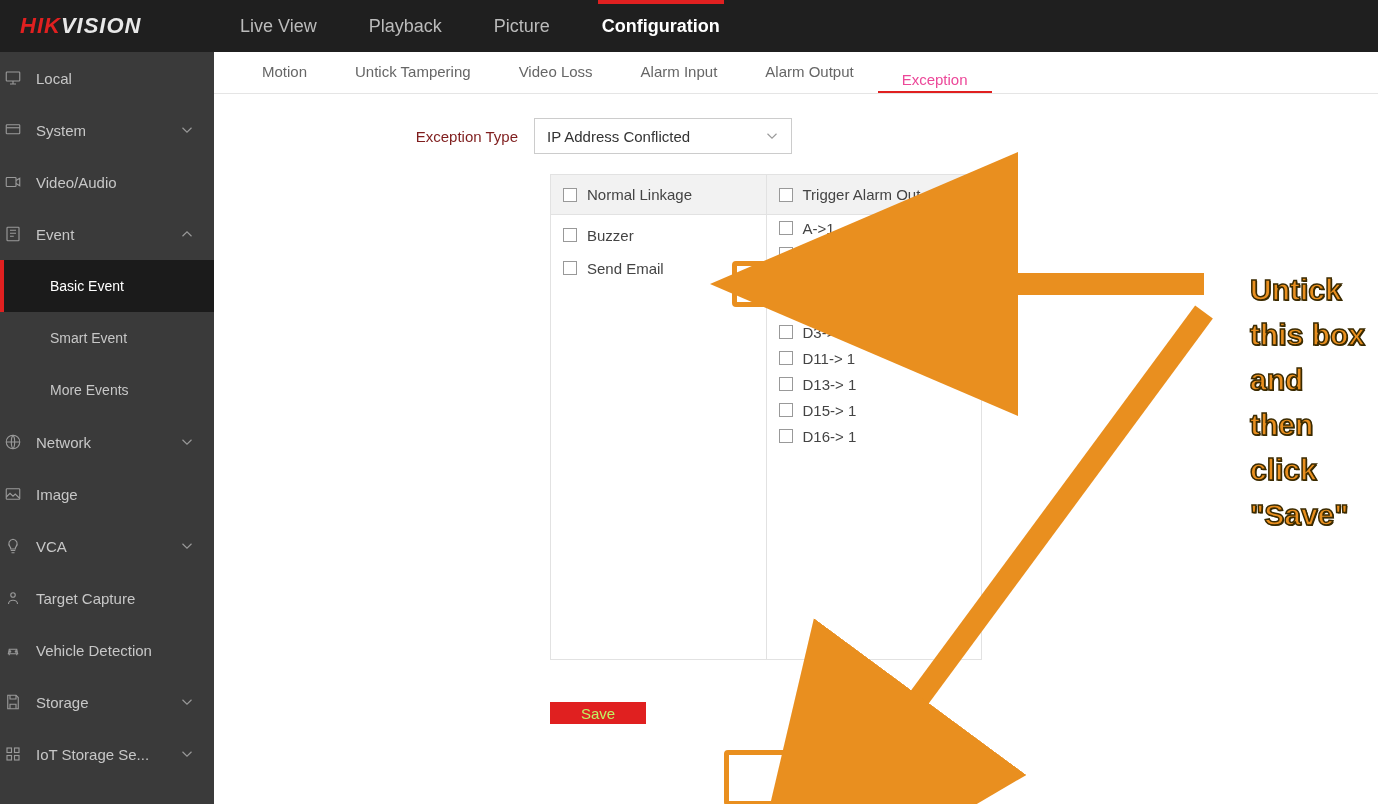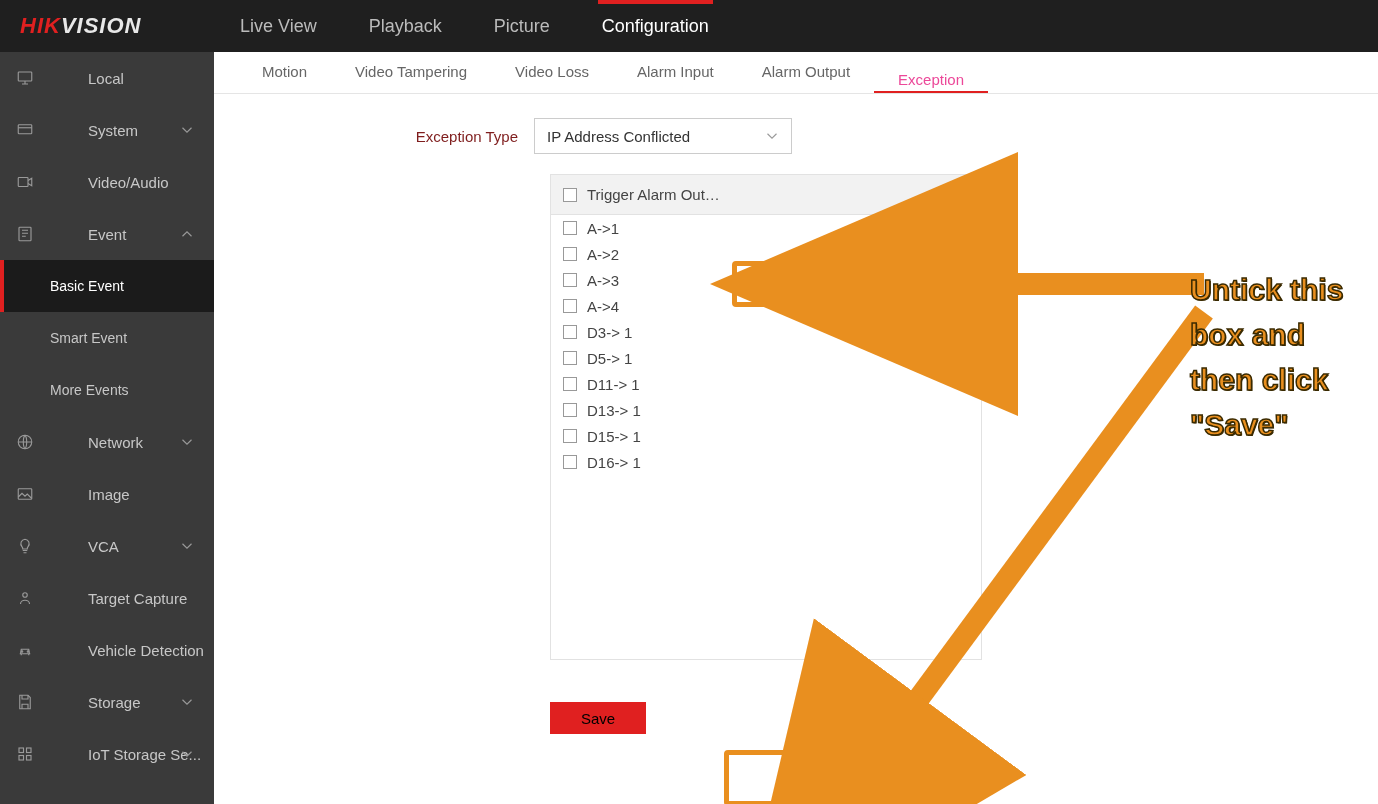--- a/index.html
+++ b/index.html
@@ -5,27 +5,27 @@
   * { box-sizing: border-box; margin: 0; padding: 0; font-family: Arial, Helvetica, sans-serif; }
   html, body { width: 1378px; height: 804px; overflow: hidden; background: #fff; }
 
   
   .topbar { height: 52px; background: #1f1f1f; color: #ccc; display: flex; align-items: center; }
   .logo { width: 214px; padding-left: 20px; font-size: 22px; font-weight: bold; font-style: italic; letter-spacing: 1px; }
   .logo .hik { color: #e02020; }
   .logo .vision { color: #e8e8e8; }
   .topnav { display: flex; align-items: stretch; height: 52px; }
   .topnav-item { padding: 0 26px; display: flex; align-items: center; font-size: 18px; color: #bbb; cursor: pointer; position: relative; }
-  .topnav-item.active { color: #fff; font-weight: normal; }
+  .topnav-item.active { color: #fff; font-weight: bold; }
   .topnav-item.active::before { content: ""; position: absolute; top: 0; left: 22px; right: 22px; height: 4px; background: #e02020; }
 
   
   .body { display: flex; height: 752px; }
   .sidebar { width: 214px; background: #3a3a3a; color: #c7c7c7; display: flex; flex-direction: column; }
-  .side-item { height: 52px; display: flex; align-items: center; padding-left: 16px; font-size: 15px; cursor: pointer; position: relative; gap: 40px; }
+  .side-item { height: 52px; display: flex; align-items: center; padding-left: 4px; font-size: 15px; cursor: pointer; position: relative; }
   .side-item .lbl { margin-left: 14px; }
   .side-chevron { position: absolute; right: 18px; }
   .side-sub { height: 52px; display: flex; align-items: center; padding-left: 50px; font-size: 14px; cursor: pointer; }
   .side-sub.active { background: #1b1b1b; color: #fff; border-left: 4px solid #e02020; padding-left: 46px; }
 
   .icon { width: 18px; height: 18px; display: inline-flex; align-items: center; justify-content: center; color: #9a9a9a; }
   .icon svg { width: 18px; height: 18px; stroke: currentColor; fill: none; stroke-width: 1.5; }
 
   
   .main { flex: 1; background: #fff; color: #333; position: relative; }
@@ -42,26 +42,26 @@
   .linkage-box { margin-left: 156px; width: 432px; border: 1px solid #e2e2e2; display: flex; height: 486px; }
   .linkage-col { flex: 1; border-right: 1px solid #e2e2e2; display: flex; flex-direction: column; }
   .linkage-col:last-child { border-right: none; }
   .linkage-head { height: 40px; background: #f2f2f2; border-bottom: 1px solid #e2e2e2; display: flex; align-items: center; padding-left: 12px; font-size: 15px; color:#444;}
   .linkage-body { flex: 1; overflow: hidden; }
   .chk-row { height: 26px; display: flex; align-items: center; padding-left: 12px; font-size: 15px; color:#444;}
   .chk-row.tall { height: 40px; }
   .chk { width: 14px; height: 14px; border: 1px solid #999; margin-right: 10px; flex-shrink:0; background:#fff;}
 
   .save-wrap { margin-left: 156px; margin-top: 42px; }
-  .save-btn { width: 96px; height: 32px; background: #e02020; color: #000000; border: none; font-size: 15px; cursor: pointer; }
+  .save-btn { width: 96px; height: 22px; background: #e02020; color: #bef264; border: none; font-size: 15px; cursor: pointer; }
 
   
   .annot-buzzer-box { position: absolute; left: 518px; top: 209px; width: 220px; height: 46px; border: 5px solid #e98f1f; border-radius: 4px; pointer-events: none; }
   .annot-save-box   { position: absolute; left: 510px; top: 698px; width: 128px; height: 56px; border: 5px solid #e98f1f; border-radius: 4px; pointer-events: none; }
-  .annot-text { position: absolute; left: 976px; top: 215px; font-size: 30px; font-weight: 800; color: #e98f1f; line-height: 1.5; -webkit-text-stroke: 1.5px #3a2a00; text-shadow: 1px 1px 0 #3a2a00; pointer-events:none;}
+  .annot-text { position: absolute; left: 1036px; top: 215px; font-size: 30px; font-weight: 800; color: #e98f1f; line-height: 1.5; -webkit-text-stroke: 1.5px #3a2a00; text-shadow: 1px 1px 0 #3a2a00; pointer-events:none;}
   .arrow-svg { position:absolute; left:0; top:0; pointer-events:none; }
 </style>
 </head>
 <body>
 
 <div class="topbar">
   <div class="logo">
     <span class="hik">HIK</span><span class="vision">VISION</span>
   </div>
   <div class="topnav">
@@ -225,21 +225,21 @@
         </span>
     </div>
   </div>
 
   <div class="main">
     <div class="subtabs">
       <div class="subtab">
           <span>Motion</span>
         </div>
       <div class="subtab">
-          <span>Video Tampering</span>
+          <span>Untick Tampering</span>
         </div>
       <div class="subtab">
           <span>Video Loss</span>
         </div>
       <div class="subtab">
           <span>Alarm Input</span>
         </div>
       <div class="subtab">
           <span>Alarm Output</span>
         </div>
@@ -258,20 +258,36 @@
                 <path d="M6 9l6 6 6-6"></path>
               </svg>
             </span>
         </div>
       </div>
 
       <div class="linkage-box">
         <div class="linkage-col">
           <div class="linkage-head">
             <span class="chk"></span>
+            <span>Normal Linkage</span>
+          </div>
+          <div class="linkage-body">
+            <div class="chk-row tall">
+              <span class="chk"></span>
+              <span>Buzzer</span>
+            </div>
+            <div class="chk-row">
+              <span class="chk"></span>
+              <span>Send Email</span>
+            </div>
+          </div>
+        </div>
+        <div class="linkage-col">
+          <div class="linkage-head">
+            <span class="chk"></span>
             <span>Trigger Alarm Out…</span>
           </div>
           <div class="linkage-body">
             <div class="chk-row">
                 <span class="chk"></span>
                 <span>A-&gt;1</span>
               </div>
             <div class="chk-row">
                 <span class="chk"></span>
                 <span>A-&gt;2</span>
@@ -280,24 +296,20 @@
                 <span class="chk"></span>
                 <span>A-&gt;3</span>
               </div>
             <div class="chk-row">
                 <span class="chk"></span>
                 <span>A-&gt;4</span>
               </div>
             <div class="chk-row">
                 <span class="chk"></span>
                 <span>D3-&gt; 1</span>
-              </div>
-            <div class="chk-row">
-                <span class="chk"></span>
-                <span>D5-&gt; 1</span>
               </div>
             <div class="chk-row">
                 <span class="chk"></span>
                 <span>D11-&gt; 1</span>
               </div>
             <div class="chk-row">
                 <span class="chk"></span>
                 <span>D13-&gt; 1</span>
               </div>
             <div class="chk-row">

